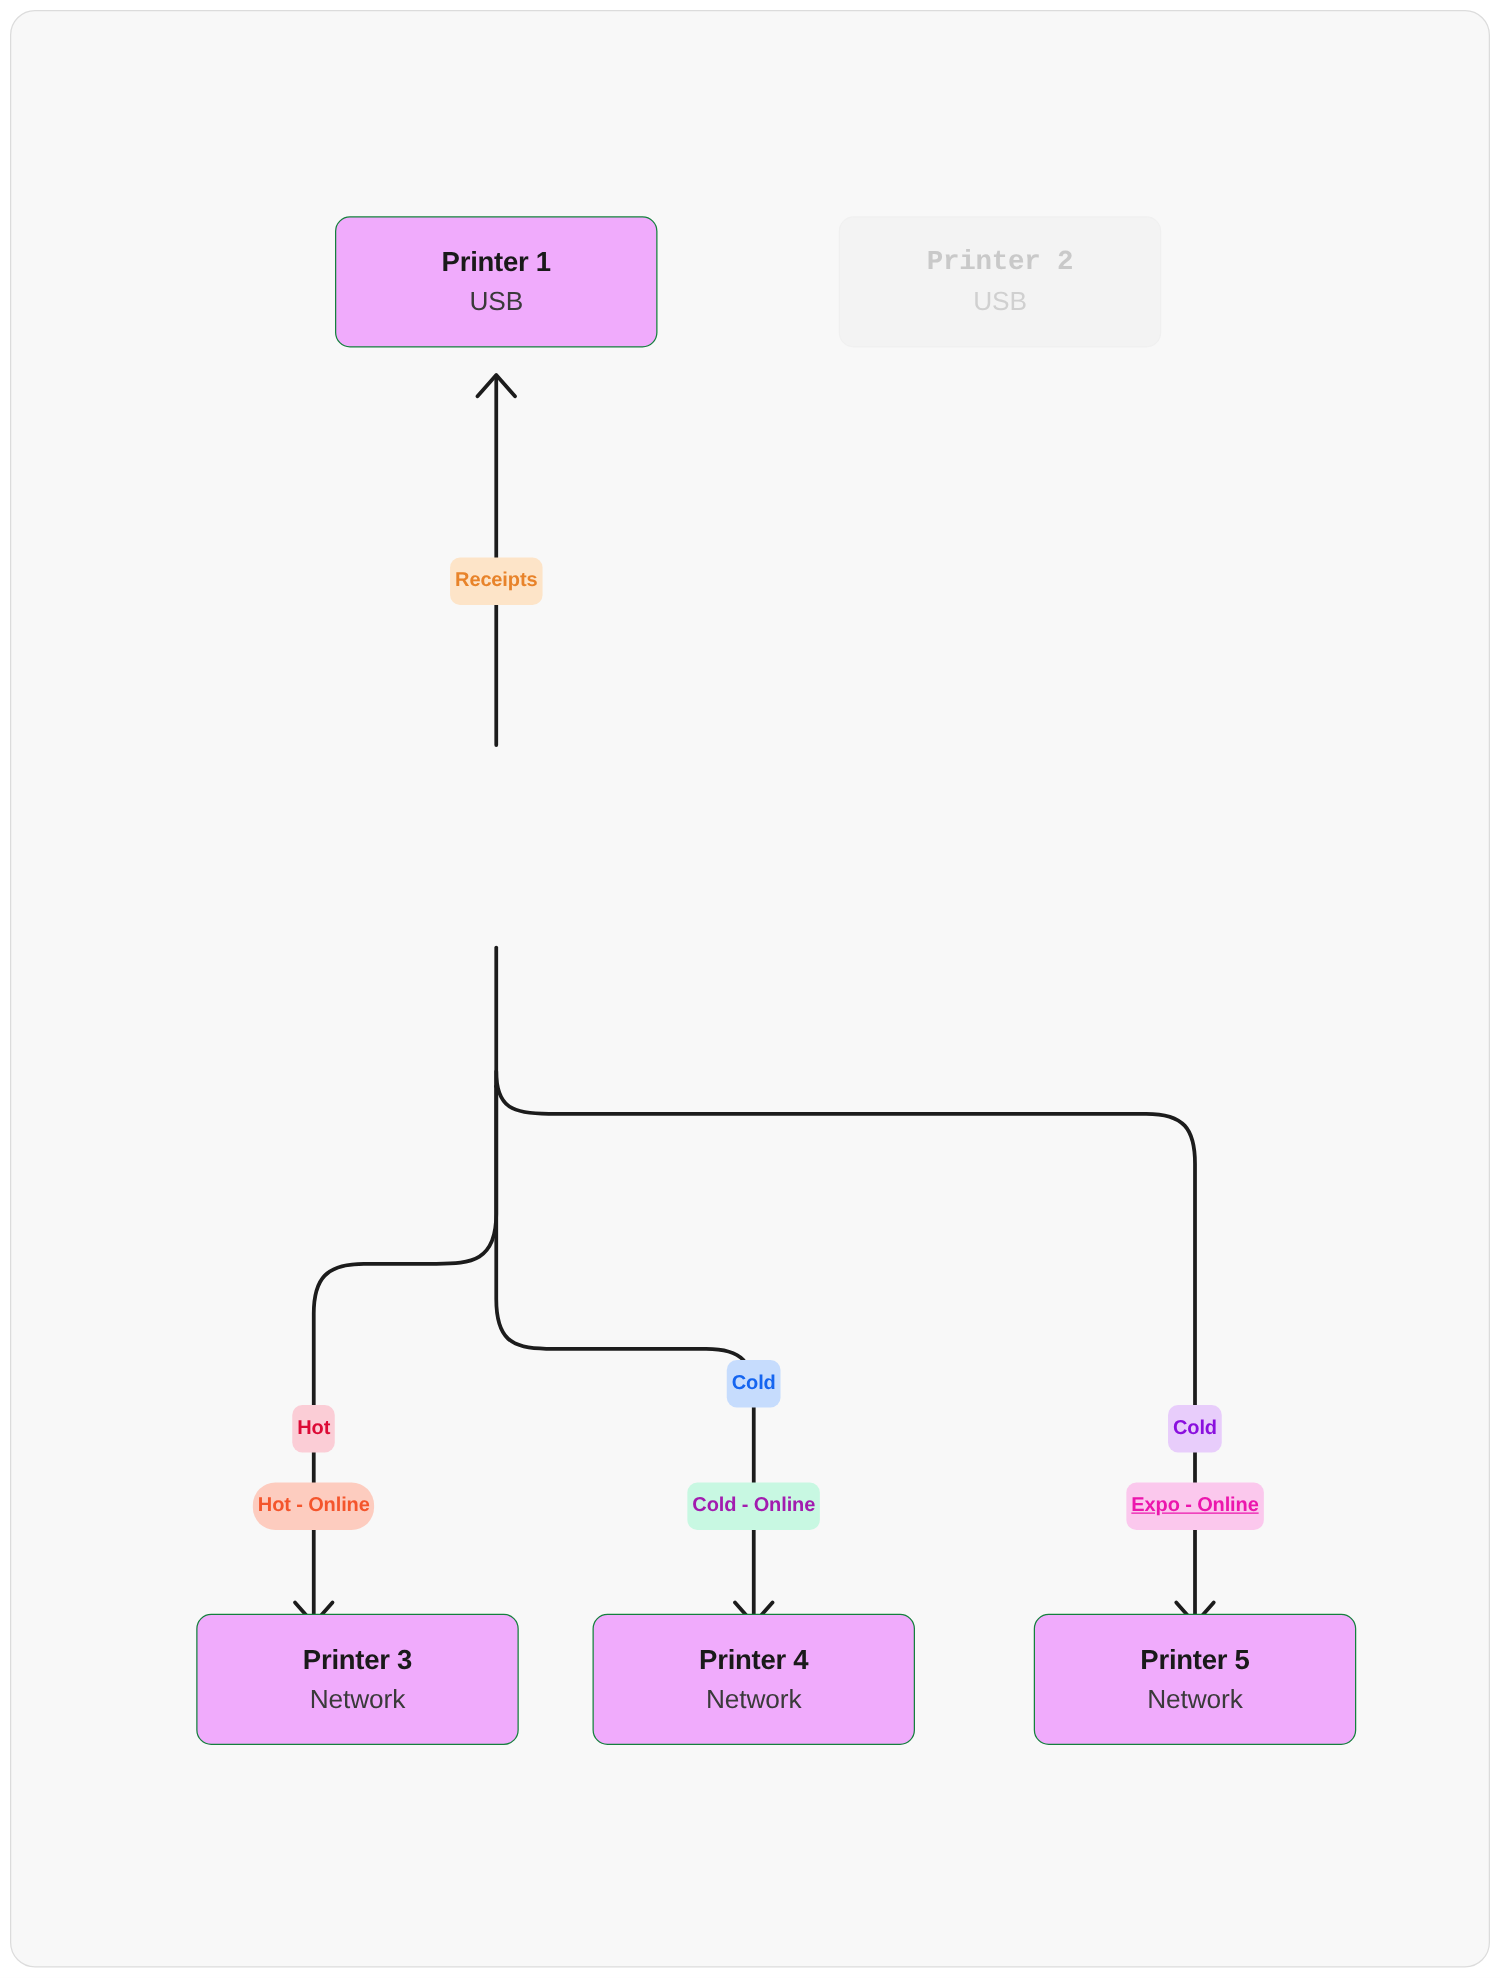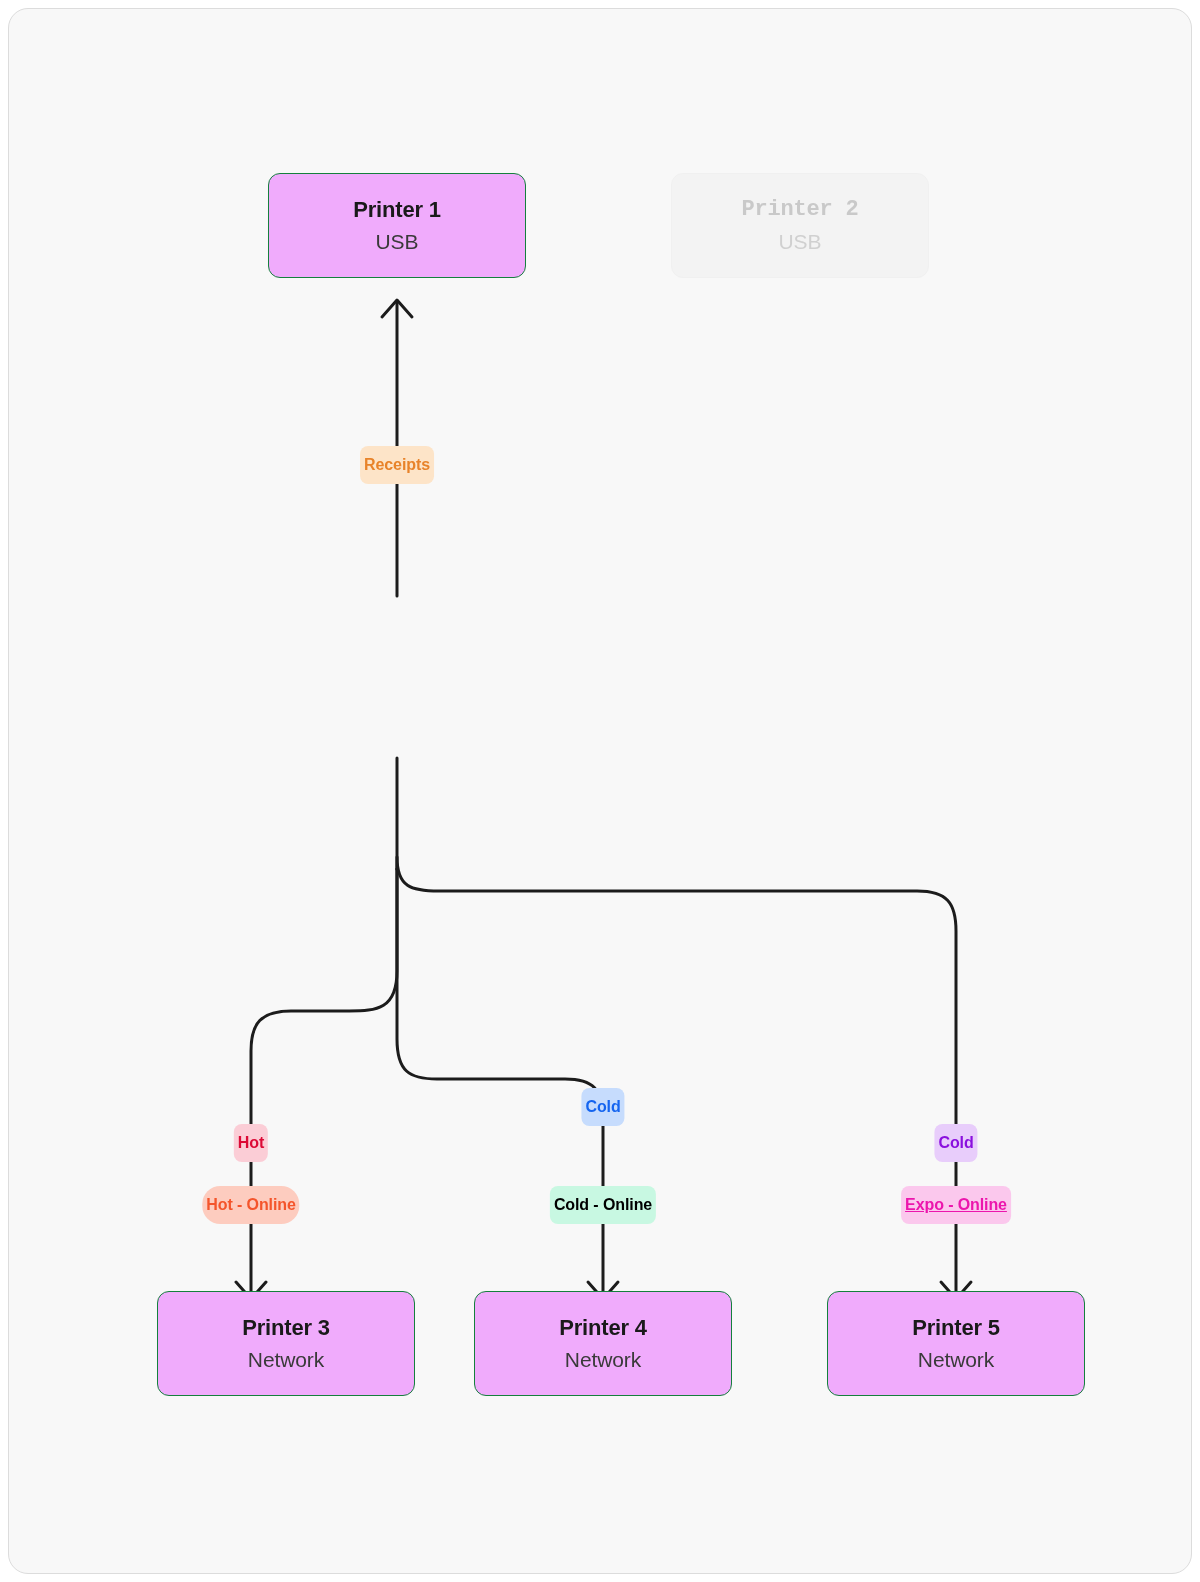--- a/index.html
+++ b/index.html
@@ -196,18 +196,18 @@
     <div class="n-title">Printer 5</div>
     <div class="n-sub">Network</div>
   </div>
 
   <div class="chip" style="left:388px; top:437px; background:#fde4c8; color:#e8832a;">Receipts</div>
 
   <div class="chip" style="left:242px; top:1115px; background:#fbcdd6; color:#dc0a36;">Hot</div>
   <div class="chip" style="left:242px; top:1177px; background:#fdccbf; color:#f4552c;border-radius:18px;">Hot - Online</div>
 
   <div class="chip" style="left:594px; top:1079px; background:#c6dcfd; color:#1565f0;">Cold</div>
-  <div class="chip" style="left:594px; top:1177px; background:#c8f8e2; color:#000000;">Cold - Online</div>
+  <div class="chip" style="left:594px; top:1177px; background:#c8f8e2; color:#a21caf;">Cold - Online</div>
 
   <div class="chip" style="left:947px; top:1115px; background:#e8cdfb; color:#8a10de;">Cold</div>
   <div class="chip" style="left:947px; top:1177px; background:#fbc8ed; color:#ec16ad;text-decoration:underline;">Expo - Online</div>
 
 </div>
 
 </body></html>

